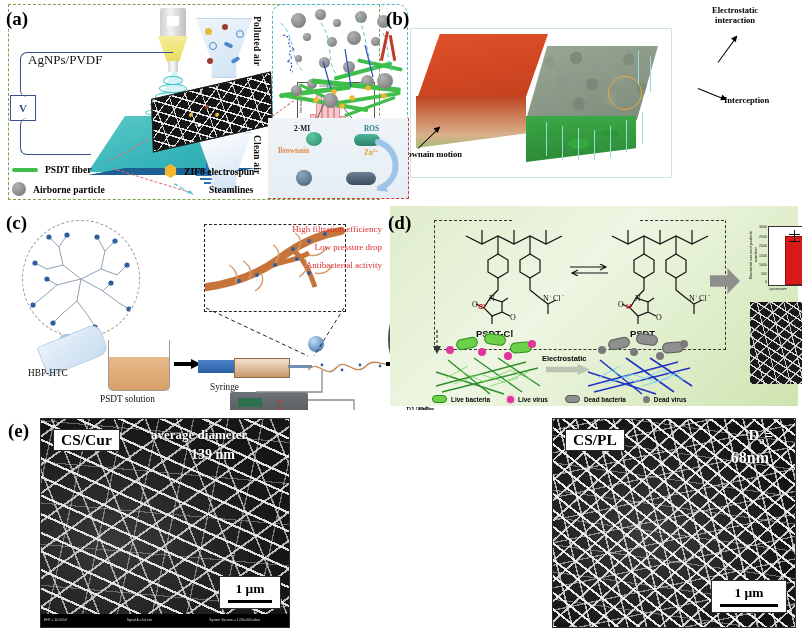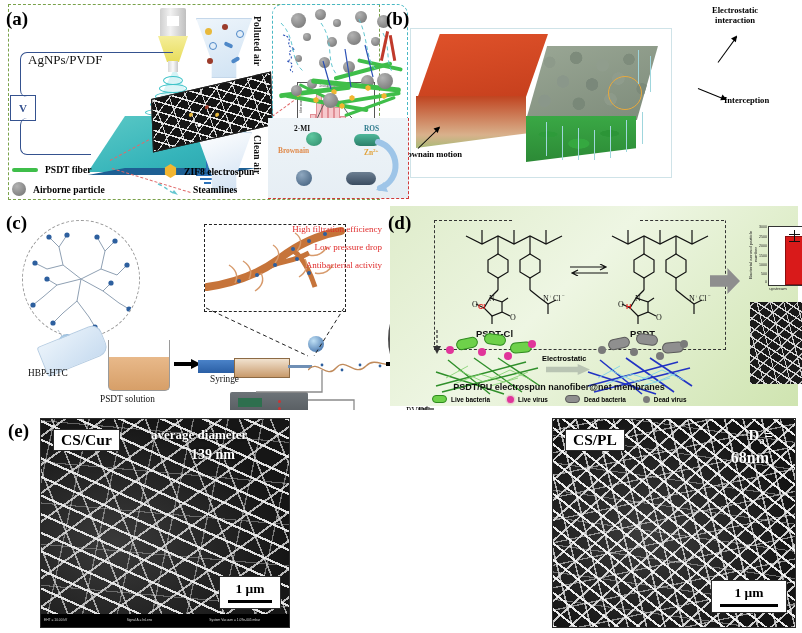--- a/index.html
+++ b/index.html
@@ -350,21 +350,21 @@
       <span>PSDT fiber</span>
     </div>
     <div class="lgRow" style="left:156px;top:2px;">
       <span style="width:13px;height:14px;background:#f2b631;clip-path:polygon(50% 0,93% 25%,93% 75%,50% 100%,7% 75%,7% 25%);"></span>
       <span>ZIF8 electrospun</span>
     </div>
     <div class="lgRow" style="left:4px;top:20px;">
       <span style="width:14px;height:14px;border-radius:50%;background:radial-gradient(circle at 35% 30%,#b3b3b3,#6f6f6f);"></span>
       <span>Airborne particle</span>
     </div>
-    <div class="lgRow" style="left:148px;top:20px;text-align:right;">
+    <div class="lgRow" style="left:164px;top:20px;text-align:right;">
       <svg width="30" height="14" viewBox="0 0 30 14">
         <path d="M2 2 C 10 5, 12 9, 20 12" fill="none" stroke="#63c6d0" stroke-width="1.4" stroke-dasharray="4 3"></path>
         <path d="M16 11 L22 13 L18 8" fill="#63c6d0"></path>
       </svg>
       <span>Steamlines</span>
     </div>
   </div>
 
   <div class="panel" id="panelC"></div>
   <div class="plabel" style="left:6px;top:212px;">(c)</div>
@@ -403,21 +403,21 @@
     <div class="cTxt" style="left:92px;top:188px;">PSDT solution</div>
 
     <div class="bigArrow" style="left:166px;top:156px;width:18px;"></div>
 
     <div class="syringe">
       <div class="syrPlunger"></div>
       <div class="syrBarrel"></div>
       <div class="syrNeedle"></div>
     </div>
     <span style="position:absolute;left:300px;top:130px;width:16px;height:16px;border-radius:50%;background:radial-gradient(circle at 35% 30%,#bfe0f5,#2d5f9e);"></span>
-    <div class="cTxt" style="left:202px;top:168px;">Syringe</div>
+    <div class="cTxt" style="left:202px;top:176px;">Syringe</div>
 
     <div class="psu">
       <span class="psuScreen"></span>
       <span class="psuLed" style="left:48px;top:8px;"></span>
       <span class="psuLed" style="left:48px;top:15px;"></span>
       <span class="psuLed" style="left:48px;top:22px;"></span>
     </div>
     <div class="cTxt" style="left:170px;top:222px;">High voltage power supply</div>
     <svg style="position:absolute;left:222px;top:160px;width:130px;height:70px;" viewBox="0 0 130 70">
       <path d="M92 4 L92 26 L26 26" fill="none" stroke="#8a8a8a" stroke-width="1.3"></path>
@@ -678,21 +678,20 @@
       </div>
       <div class="cXtick" style="left:16px;top:62px;width:24px;">upstream</div>
 
     </div>
 
     <div class="dSem">
       
       
     </div>
 
-    <div class="dCaption">PSDT/PU electrospun nanofiber@net membranes</div>
 
     <div class="dLeg">
       <span style="display:flex;align-items:center;gap:4px;">
         <span class="lgBact"></span>
         <span>Live bacteria</span>
       </span>
       <span style="display:flex;align-items:center;gap:4px;">
         <span class="lgVir"></span>
         <span>Live virus</span>
       </span>

